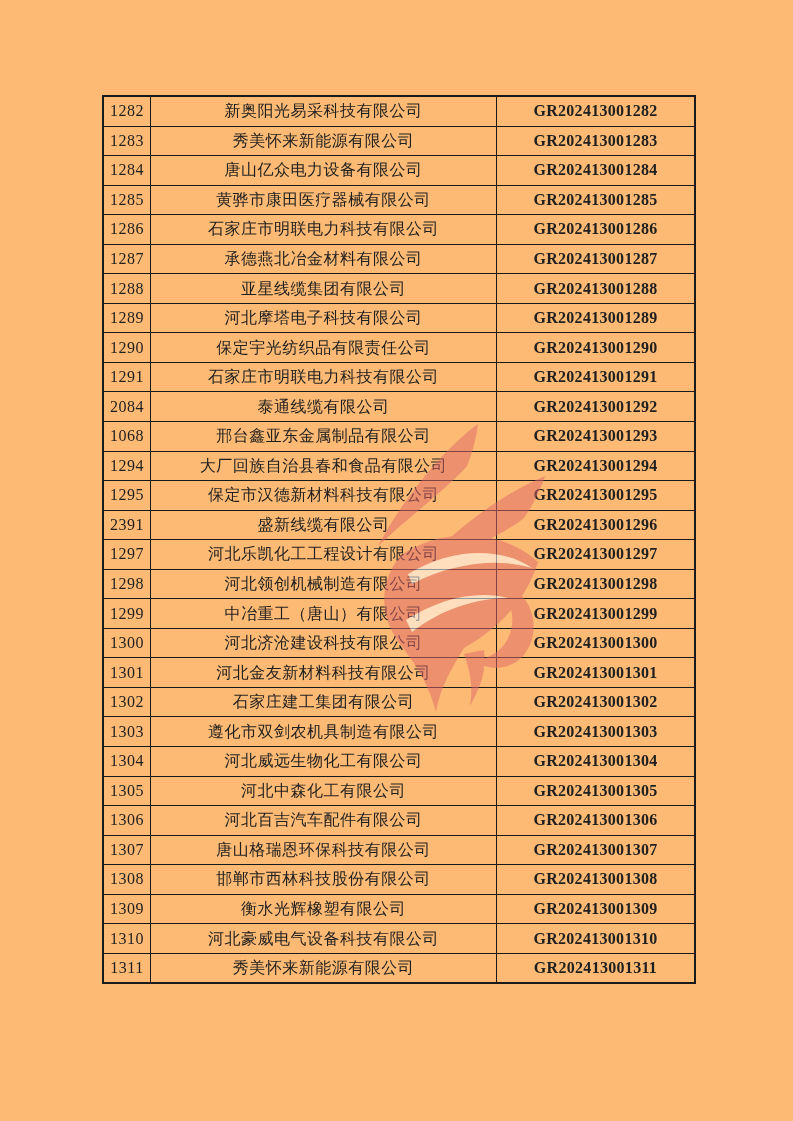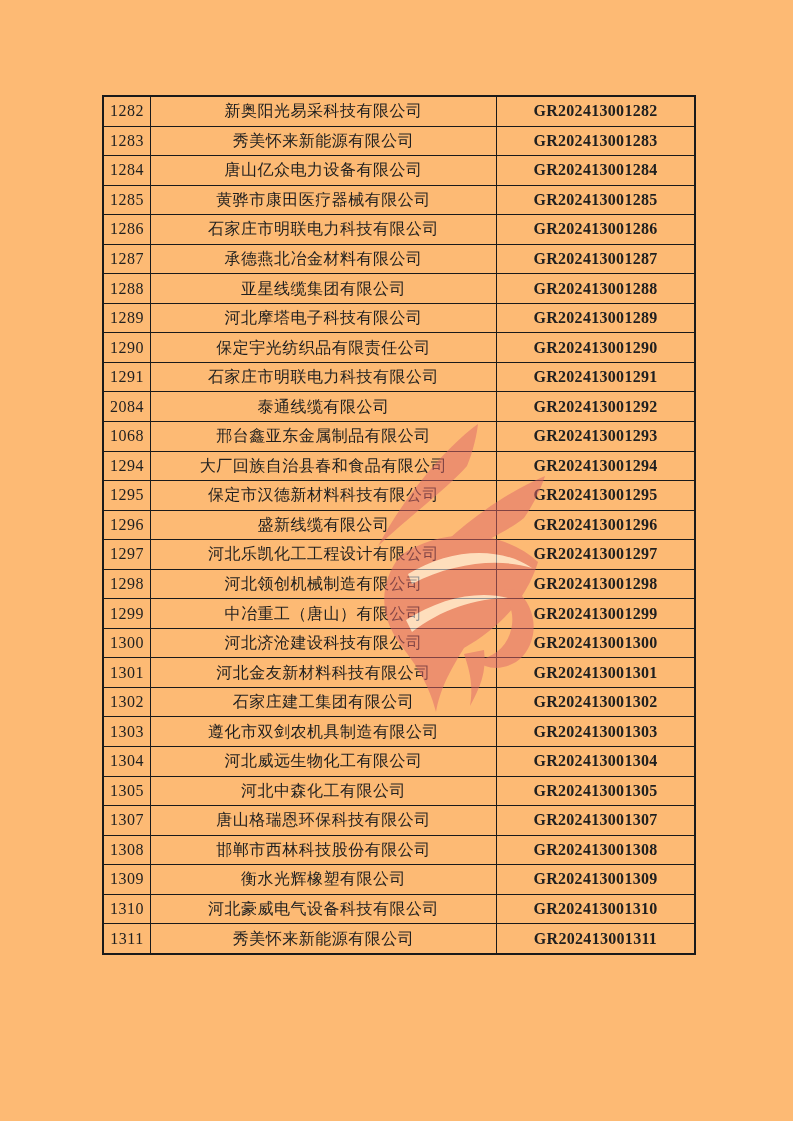--- a/index.html
+++ b/index.html
@@ -121,21 +121,21 @@
         <td class="col-no">1294</td>
         <td class="col-name">大厂回族自治县春和食品有限公司</td>
         <td class="col-cert">GR202413001294</td>
       </tr>
         <tr>
         <td class="col-no">1295</td>
         <td class="col-name">保定市汉德新材料科技有限公司</td>
         <td class="col-cert">GR202413001295</td>
       </tr>
         <tr>
-        <td class="col-no">1296</td>
+        <td class="col-no">2391</td>
         <td class="col-name">盛新线缆有限公司</td>
         <td class="col-cert">GR202413001296</td>
       </tr>
         <tr>
         <td class="col-no">1297</td>
         <td class="col-name">河北乐凯化工工程设计有限公司</td>
         <td class="col-cert">GR202413001297</td>
       </tr>
         <tr>
         <td class="col-no">1298</td>
@@ -169,20 +169,25 @@
       </tr>
         <tr>
         <td class="col-no">1304</td>
         <td class="col-name">河北威远生物化工有限公司</td>
         <td class="col-cert">GR202413001304</td>
       </tr>
         <tr>
         <td class="col-no">1305</td>
         <td class="col-name">河北中森化工有限公司</td>
         <td class="col-cert">GR202413001305</td>
+      </tr>
+        <tr>
+        <td class="col-no">1306</td>
+        <td class="col-name">河北百吉汽车配件有限公司</td>
+        <td class="col-cert">GR202413001306</td>
       </tr>
         <tr>
         <td class="col-no">1307</td>
         <td class="col-name">唐山格瑞恩环保科技有限公司</td>
         <td class="col-cert">GR202413001307</td>
       </tr>
         <tr>
         <td class="col-no">1308</td>
         <td class="col-name">邯郸市西林科技股份有限公司</td>
         <td class="col-cert">GR202413001308</td>

